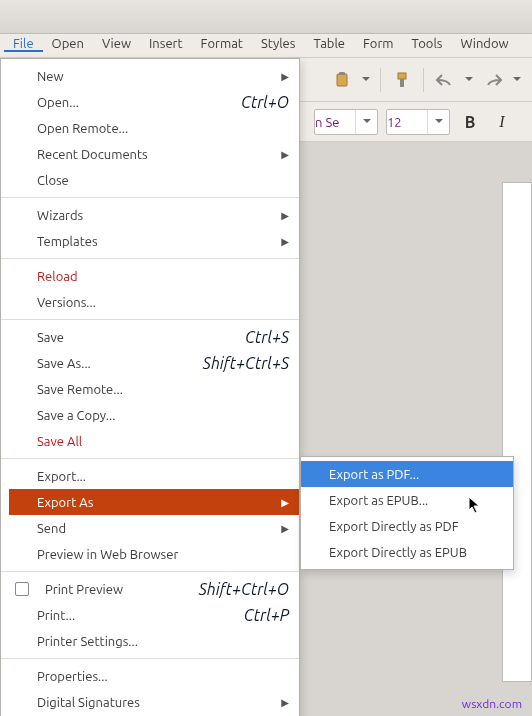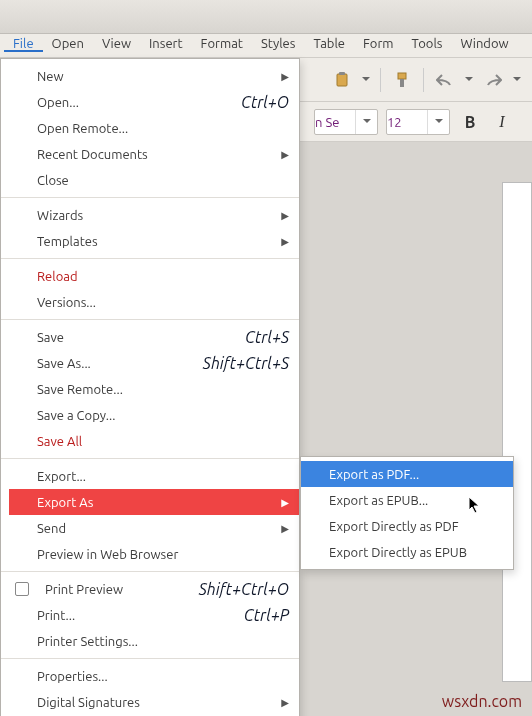--- a/index.html
+++ b/index.html
@@ -111,21 +111,21 @@
       width: 14px; height: 14px;
       border: 1px solid #888;
       border-radius: 2px;
       background: #fff;
     }
     .dropdown .item .label { flex: 1; }
     .dropdown .item .shortcut { color: #0f172a; font-size: 16px; font-style: italic; }
     .dropdown .item .arrow { color: #555; font-size: 10px; margin-left: 8px;}
     .dropdown .item.disabled .label { color: #b91c1c; }
     .dropdown .item.highlight {
-      background: #ef4444;
+      background: #c2410c;
       color: #fff;
       gap: 8px;
     }
     .dropdown .item.highlight .arrow { color: #fff; }
     .dropdown .divider {
       height: 1px;
       background: #e0ddd8;
       margin: 4px 0;
     }
     
@@ -154,22 +154,22 @@
     .cursor-arrow {
       position: absolute;
       top: 496px;
       left: 468px;
       pointer-events: none;
     }
     .watermark {
       position: absolute;
       bottom: 6px;
       right: 10px;
-      font-size: 16px;
-      color: #7f1d1d;
+      font-size: 12px;
+      color: #6d28d9;
     }
     svg { display:block; }
   </style>
 </head>
 <body>
 
 <div class="titlebar"></div>
 
 <div class="menubar">
   <div class="menu-item active">File</div>

